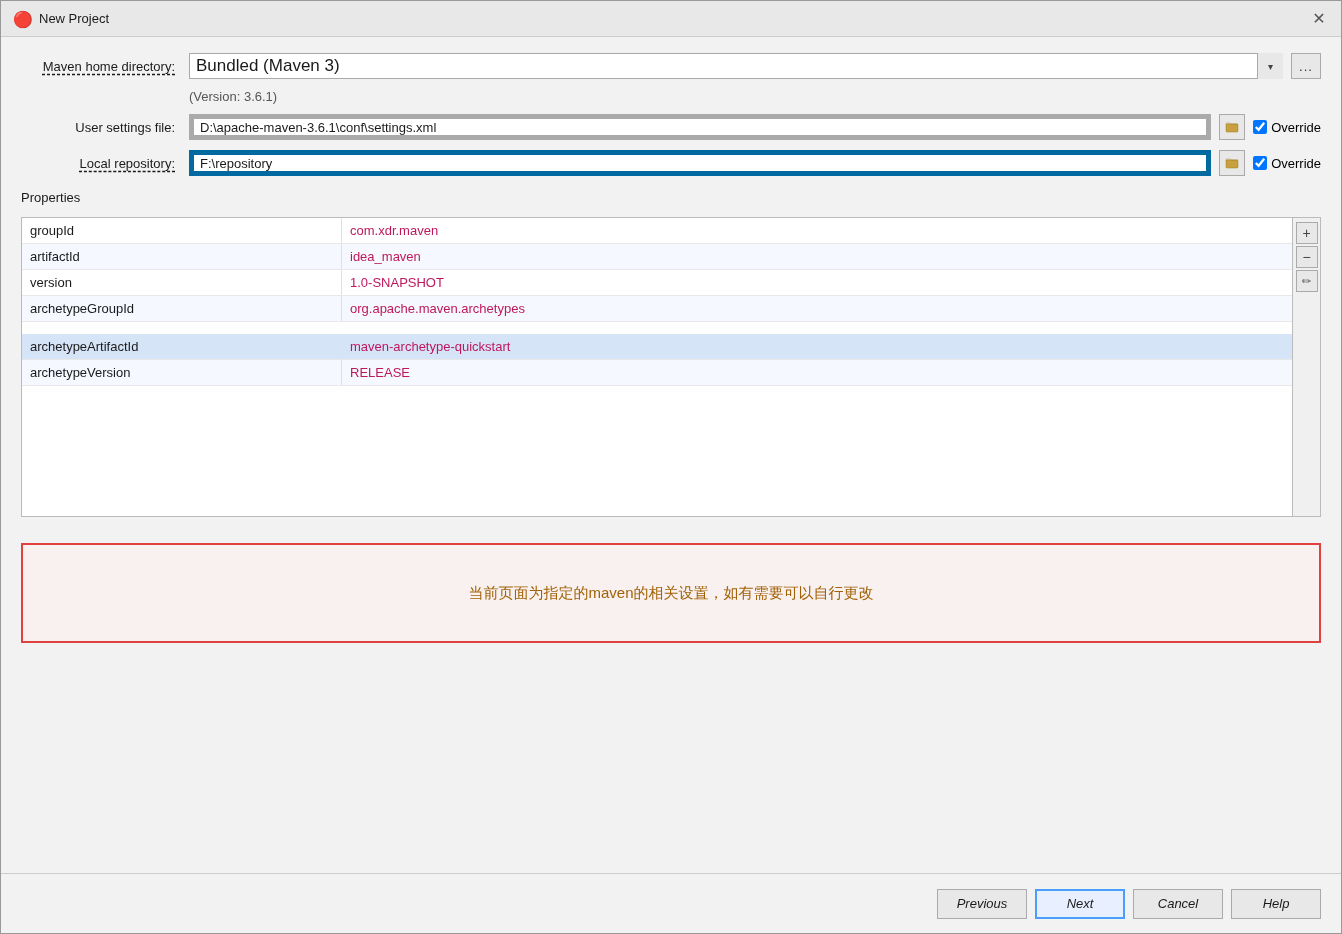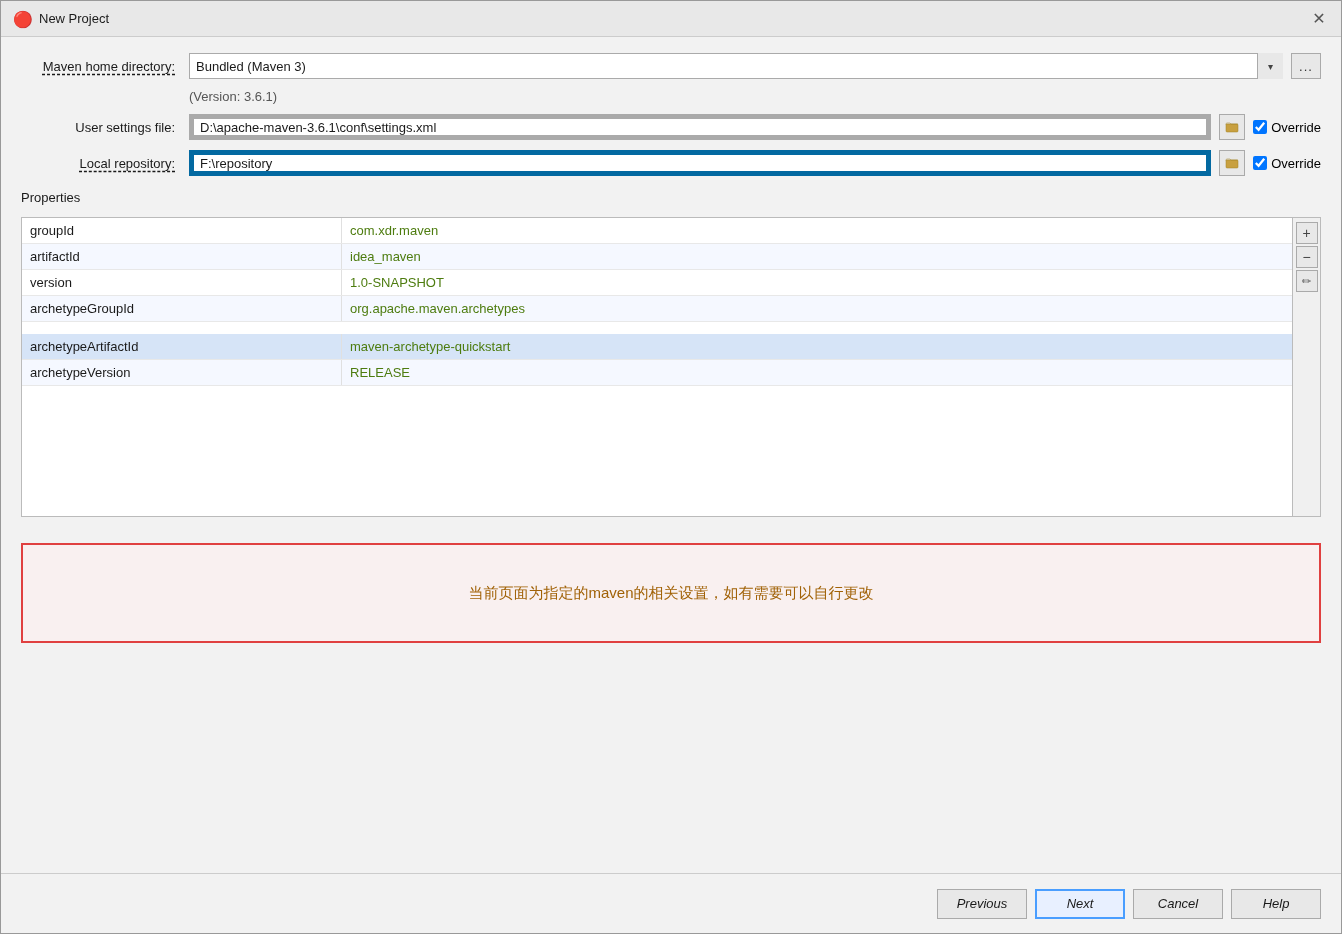--- a/index.html
+++ b/index.html
@@ -102,21 +102,21 @@
       align-items: center;
       position: relative;
     }
 
     .combo-input {
       flex: 1;
       height: 26px;
       border: 1px solid #aaa;
       background: white;
       padding: 2px 28px 2px 6px;
-      font-size: 13px;
+      font-size: 17px;
       color: #1a1a1a;
       outline: none;
     }
 
     .combo-arrow {
       position: absolute;
       right: 0;
       top: 0;
       height: 26px;
       width: 26px;
@@ -237,21 +237,21 @@
       color: #1a1a1a;
       border-right: 1px solid #e0e0e0;
       height: 100%;
       display: flex;
       align-items: center;
       flex-shrink: 0;
     }
 
     .prop-value {
       padding: 0 8px;
-      color: #4d7c0f;
+      color: #be185d;
       flex: 1;
       height: 100%;
       display: flex;
       align-items: center;
     }
 
     .properties-sidebar {
       width: 28px;
       border-left: 1px solid #bbb;
       background: #f0f0f0;

